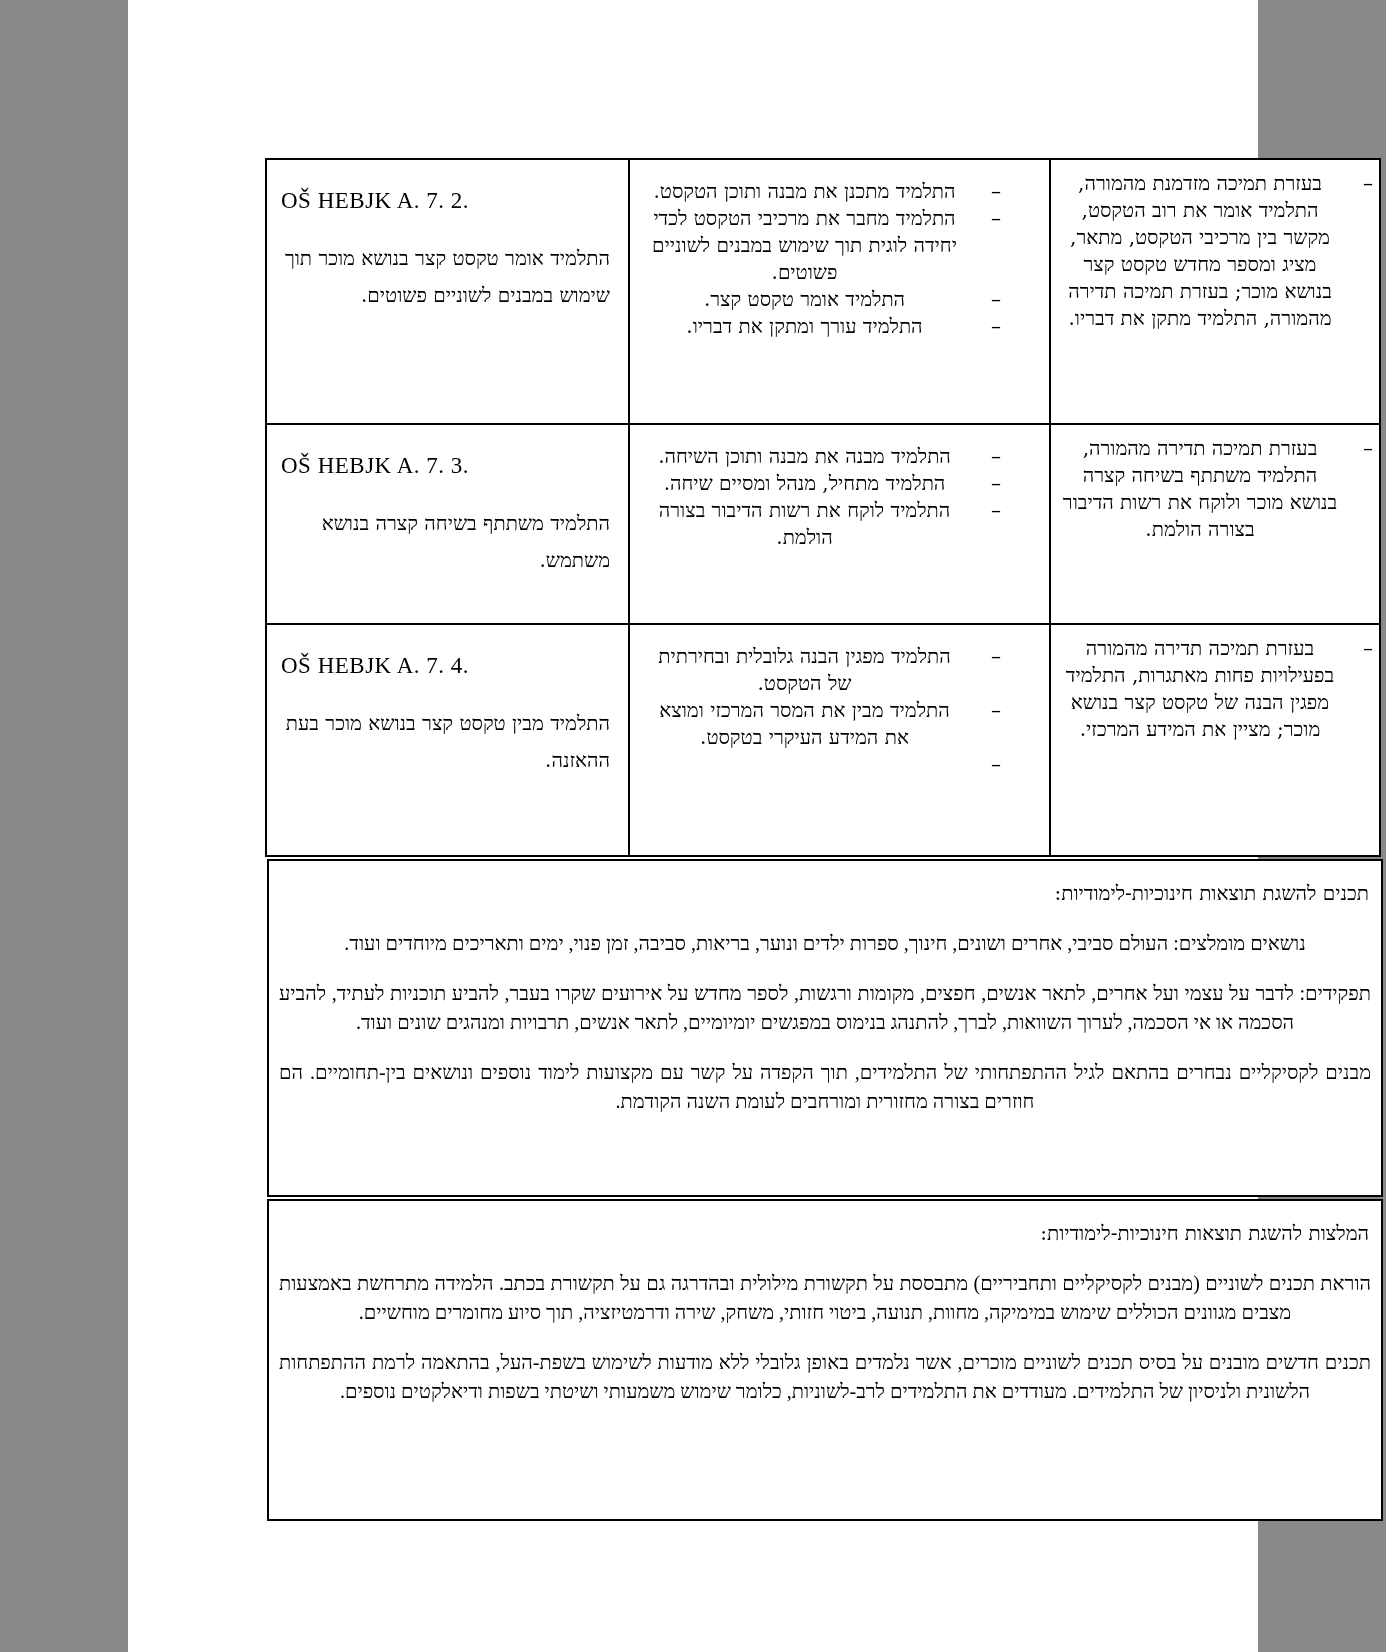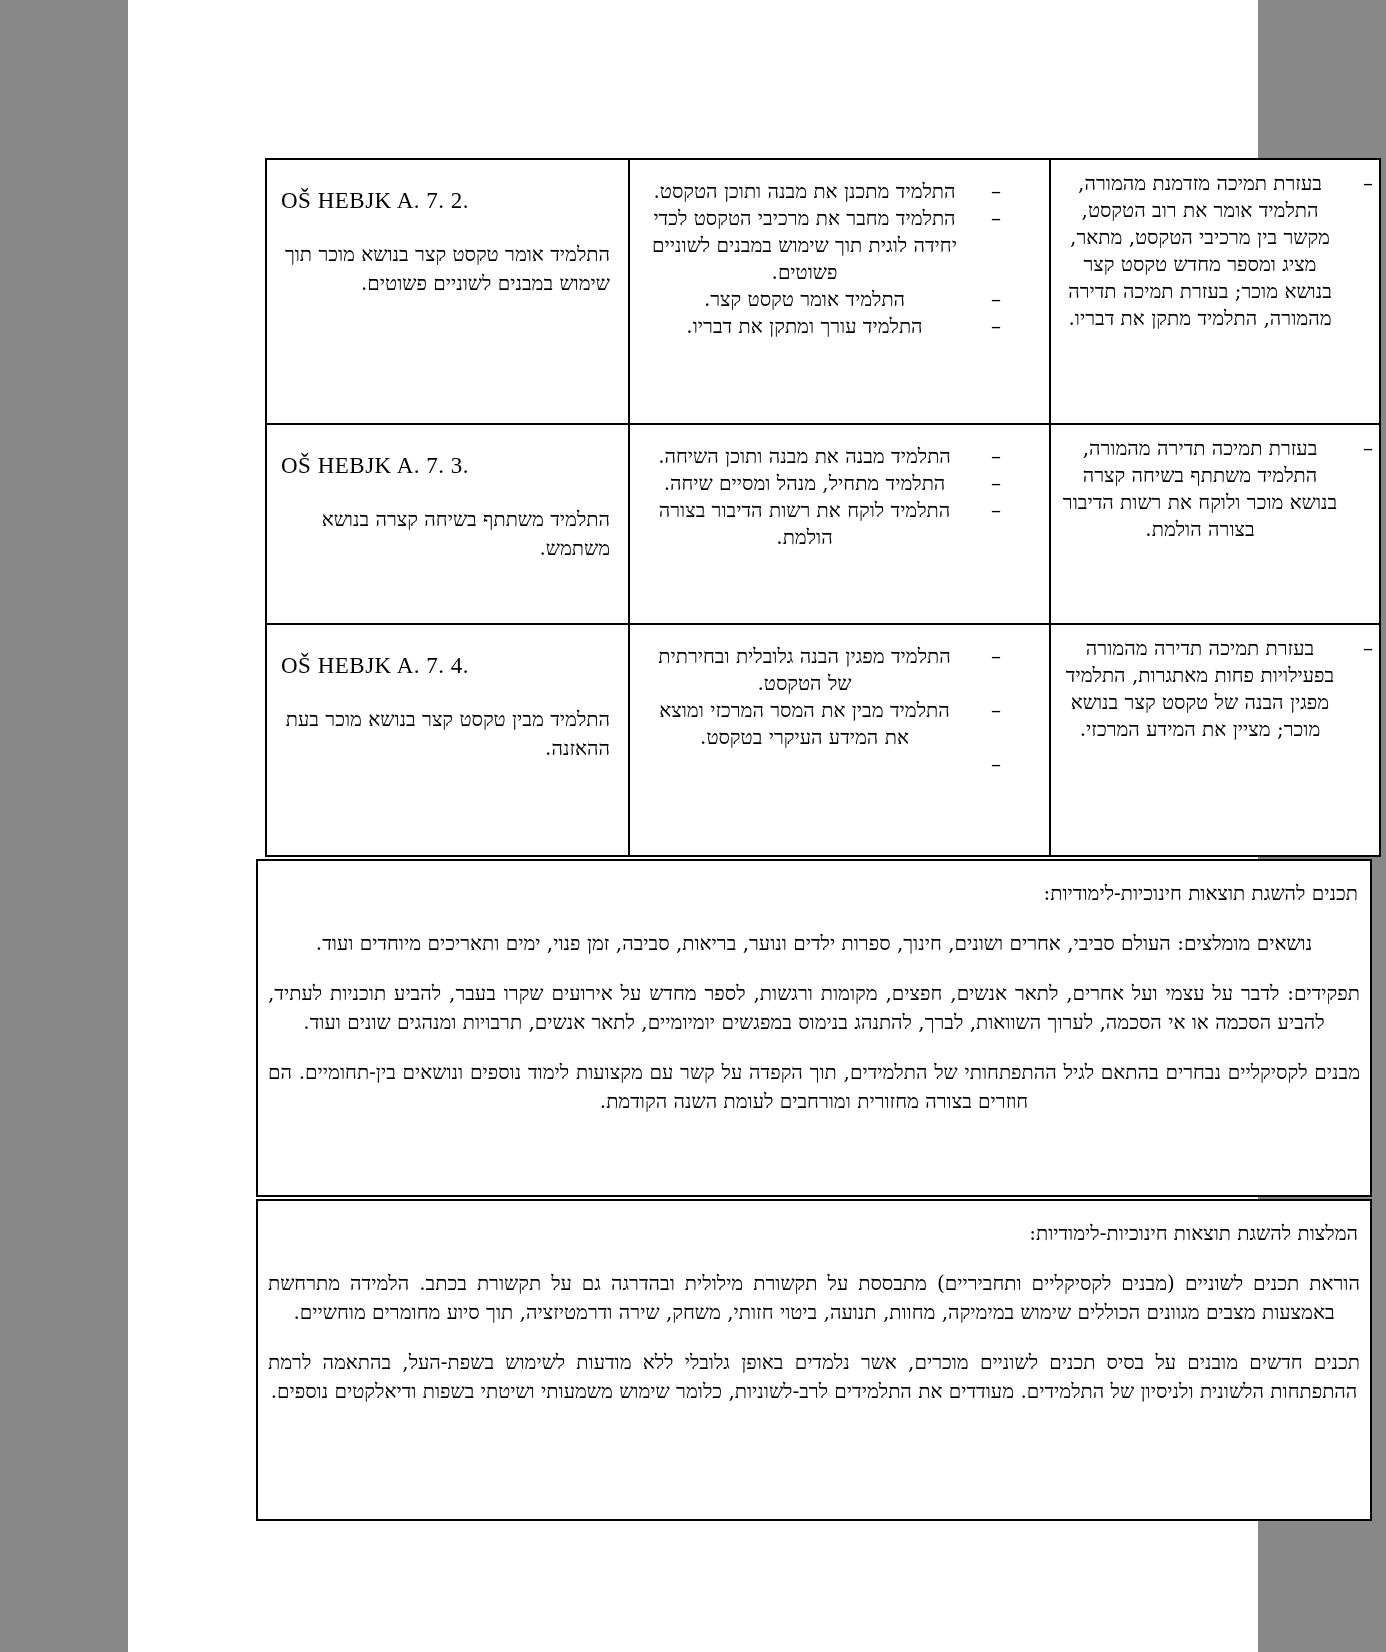--- a/index.html
+++ b/index.html
@@ -24,53 +24,54 @@
   .cell.c2,.cell.c3{border-left:2px solid #000;}
   .cell.r2,.cell.r3{border-top:2px solid #000;}
 
   .code-cell{padding:28px 18px 0 14px;}
   .code{
     font-family:"Liberation Serif","DejaVu Serif",serif;
     font-size:23px;direction:ltr;text-align:left;letter-spacing:.5px;
   }
   .outcome{
     margin:26px 0 0 0;direction:rtl;text-align:right;
-    font-size:20px;line-height:29px;
+    font-size:20px;line-height:37px;
   }
 
   .elab-cell{padding-top:18px;}
   .support-cell{padding-top:10px;}
 
   .li{
     position:relative;direction:rtl;
     font-size:20px;line-height:27px;text-align:center;
     margin:0;
   }
   .elab-cell .li{padding:0 84px 0 14px;}
   .elab-cell .dash{position:absolute;right:48px;top:0;}
   .support-cell .li{padding:0 38px 0 8px;}
   .support-cell .dash{position:absolute;right:6px;top:0;}
 
   
   .box{
-    position:absolute;left:128px;width:1116px;
+    position:absolute;left:139px;width:1116px;
     box-sizing:border-box;border:2px solid #000;
     background:#fff;direction:rtl;
     padding:10px 10px 14px 10px;
     font-size:20px;line-height:29px;
   }
   .box-contents{top:859px;height:338px;}
   .box-recommendations{top:1199px;height:322px;}
   .box-heading{
     margin:8px 2px 0 0;text-align:right;
   }
   .box p{
     margin:21px 0 0 0;
     text-align:justify;
     text-align-last:center;
+    font-family:Liberation Serif, serif;
   }
   .box p.last-left{text-align-last:left;}
 </style>
 </head>
 <body>
 
 <div class="page">
 
   <div class="outcomes-table">
 

